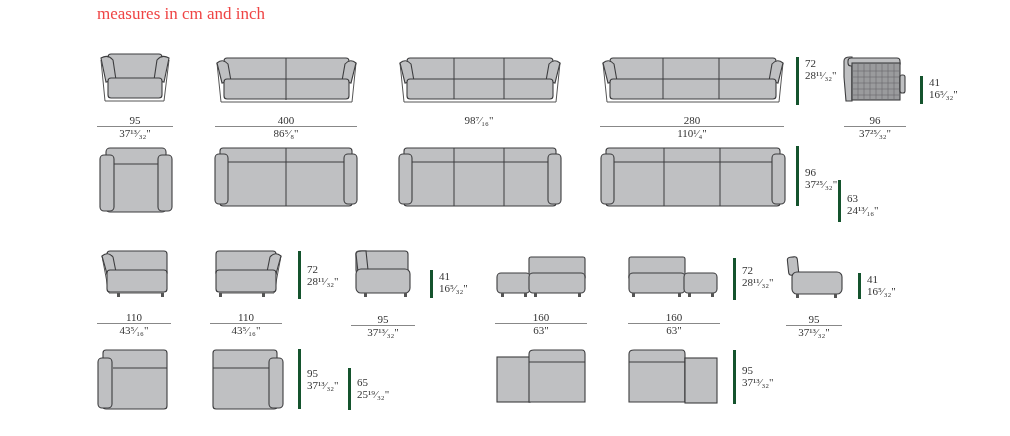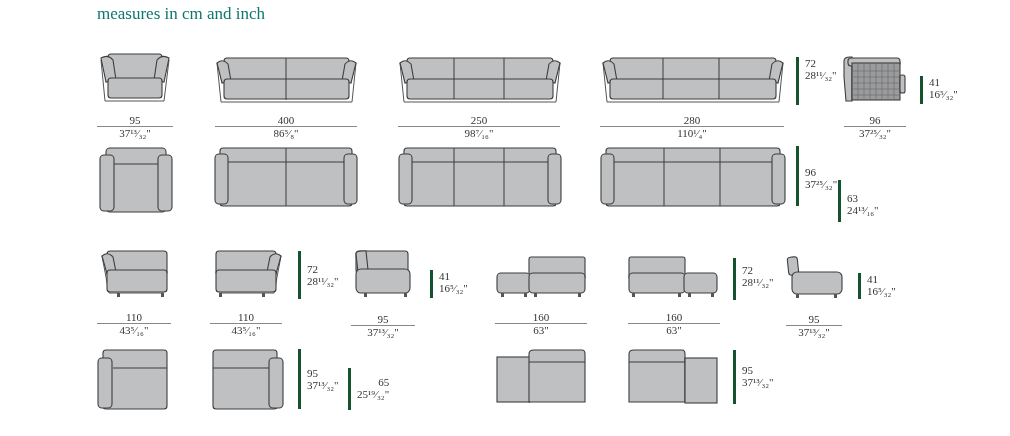--- a/index.html
+++ b/index.html
@@ -1,17 +1,17 @@
 <!DOCTYPE html>
 <html><head>
 <meta charset="utf-8">
 <style>
   html,body{margin:0;padding:0;background:#ffffff;}
   body{width:1010px;height:436px;position:relative;overflow:hidden;font-family:"DejaVu Serif","Liberation Serif",serif;color:#333;}
-  .title{position:absolute;left:97px;top:4px;font-size:17px;color:#0f766e;font-family:"Liberation Serif","DejaVu Serif",serif;}
+  .title{position:absolute;left:97px;top:4px;font-size:17px;color:#ef4444;font-family:"Liberation Serif","DejaVu Serif",serif;}
   svg{position:absolute;overflow:visible;}
   .fill{fill:#bfc0c2;stroke:#3d3d3f;stroke-width:1.1;}
   .line{stroke:#3d3d3f;stroke-width:1;fill:none;}
   .frame{stroke:#555;stroke-width:1;fill:none;}
   .dim{position:absolute;font-size:11px;line-height:12px;color:#333;text-align:center;font-family:"Liberation Serif","DejaVu Serif",serif;}
   .dim .cm{display:block;border-bottom:1px solid #888;padding-bottom:0;}
   .dim .in{display:block;}
   .vdim{position:absolute;border-left:3px solid #14532d;font-size:11px;line-height:12px;color:#333;padding-left:6px;font-family:"Liberation Serif","DejaVu Serif",serif;}
   .vdim span{display:block;}
 </style>
@@ -78,21 +78,20 @@
 
 <div class="dim" style="left:97px;top:114px;width:76px;">
   <span class="cm">95</span>
   <span class="in">37¹³⁄₃₂"</span>
 </div>
 <div class="dim" style="left:215px;top:114px;width:142px;">
   <span class="cm">400</span>
   <span class="in">86⁵⁄₈"</span>
 </div>
 <div class="dim" style="left:398px;top:114px;width:162px;">
-  <span class="cm">250</span>
   <span class="in">98⁷⁄₁₆"</span>
 </div>
 <div class="dim" style="left:600px;top:114px;width:184px;">
   <span class="cm">280</span>
   <span class="in">110¹⁄₄"</span>
 </div>
 <div class="dim" style="left:844px;top:114px;width:62px;">
   <span class="cm">96</span>
   <span class="in">37²⁵⁄₃₂"</span>
 </div>
@@ -246,21 +245,21 @@
 <svg style="left:212px;top:349px" width="74" height="62">
   <rect class="fill" x="1" y="1" width="64" height="59" rx="3"></rect>
   <line class="line" x1="1" y1="19" x2="58" y2="19"></line>
   <rect class="fill" x="57" y="9" width="14" height="50" rx="4"></rect>
 </svg>
 
 <div class="vdim" style="left:298px;top:349px;height:60px;padding-top:18px;box-sizing:border-box;">
   <span>95</span>
   <span>37¹³⁄₃₂"</span>
 </div>
-<div class="vdim" style="left:348px;top:368px;height:42px;padding-top:8px;box-sizing:border-box;text-align:right;">
+<div class="vdim" style="left:348px;top:368px;height:42px;padding-top:8px;box-sizing:border-box;">
   <span>65</span>
   <span>25¹⁹⁄₃₂"</span>
 </div>
 
 <svg style="left:496px;top:349px" width="92" height="56">
   <rect class="fill" x="1" y="8" width="33" height="45"></rect>
   <path class="fill" d="M33 5 Q33 1 38 1 L86 1 Q89 1 89 5 L89 53 L33 53 Z"></path>
   <line class="line" x1="33" y1="13" x2="89" y2="13"></line>
 </svg>
 

